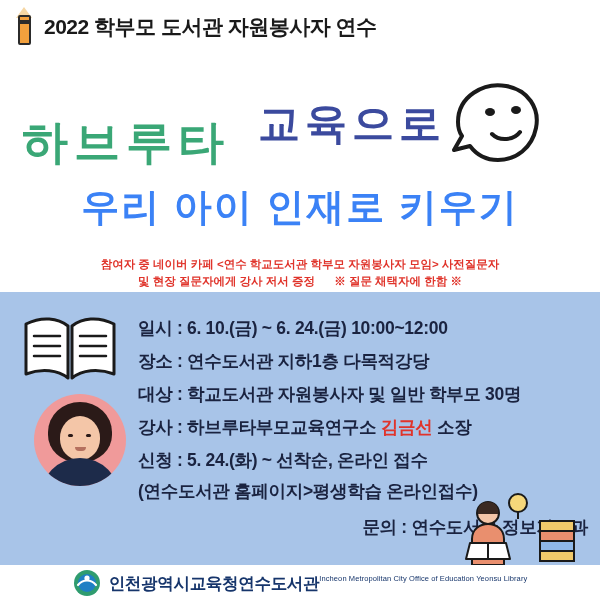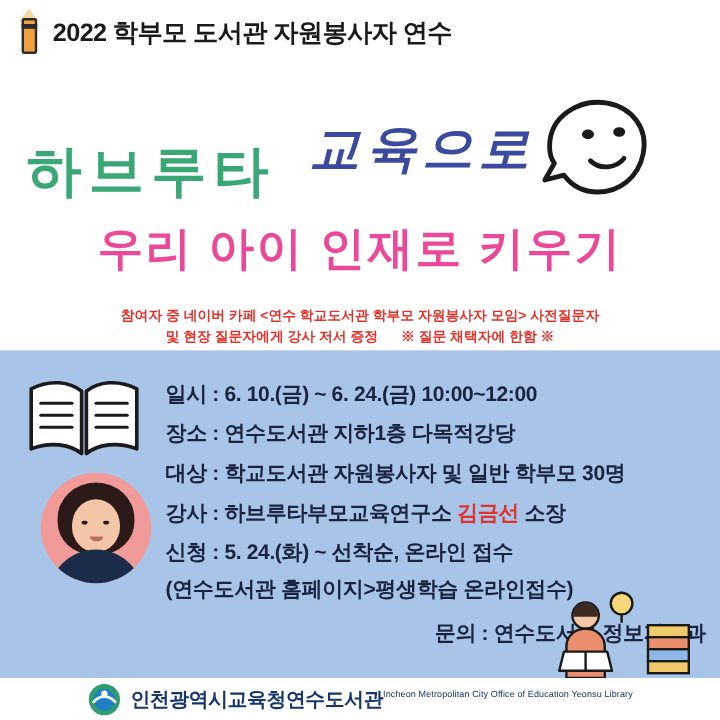--- a/index.html
+++ b/index.html
@@ -107,31 +107,30 @@
   }
   .gyoyuk {
     position: absolute;
     left: 258px;
     top: 42px;
     font-size: 42px;
     font-weight: bold;
     color: #3b4a9e;
     letter-spacing: 5px;
     white-space: nowrap;
-    font-style: italic;
   }
   .headline {
     position: absolute;
     left: 0;
     top: 128px;
     width: 600px;
     text-align: center;
     font-size: 38px;
     font-weight: bold;
-    color: #ec4899;
+    color: #3b82f6;
     letter-spacing: 2px;
     white-space: nowrap;
   }
 
   
   .head-doodle {
     position: absolute;
     right: 55px;
     top: 22px;
     width: 105px;

